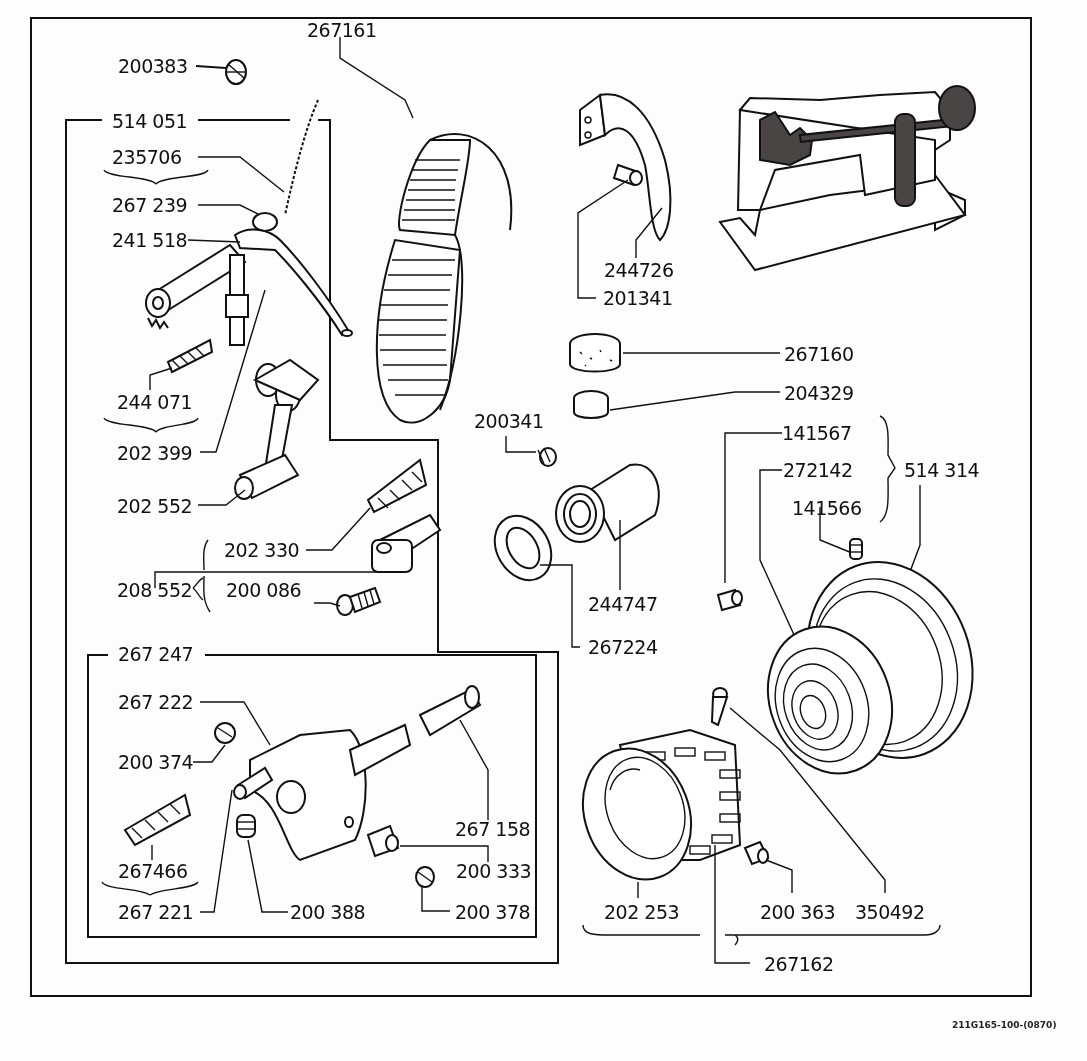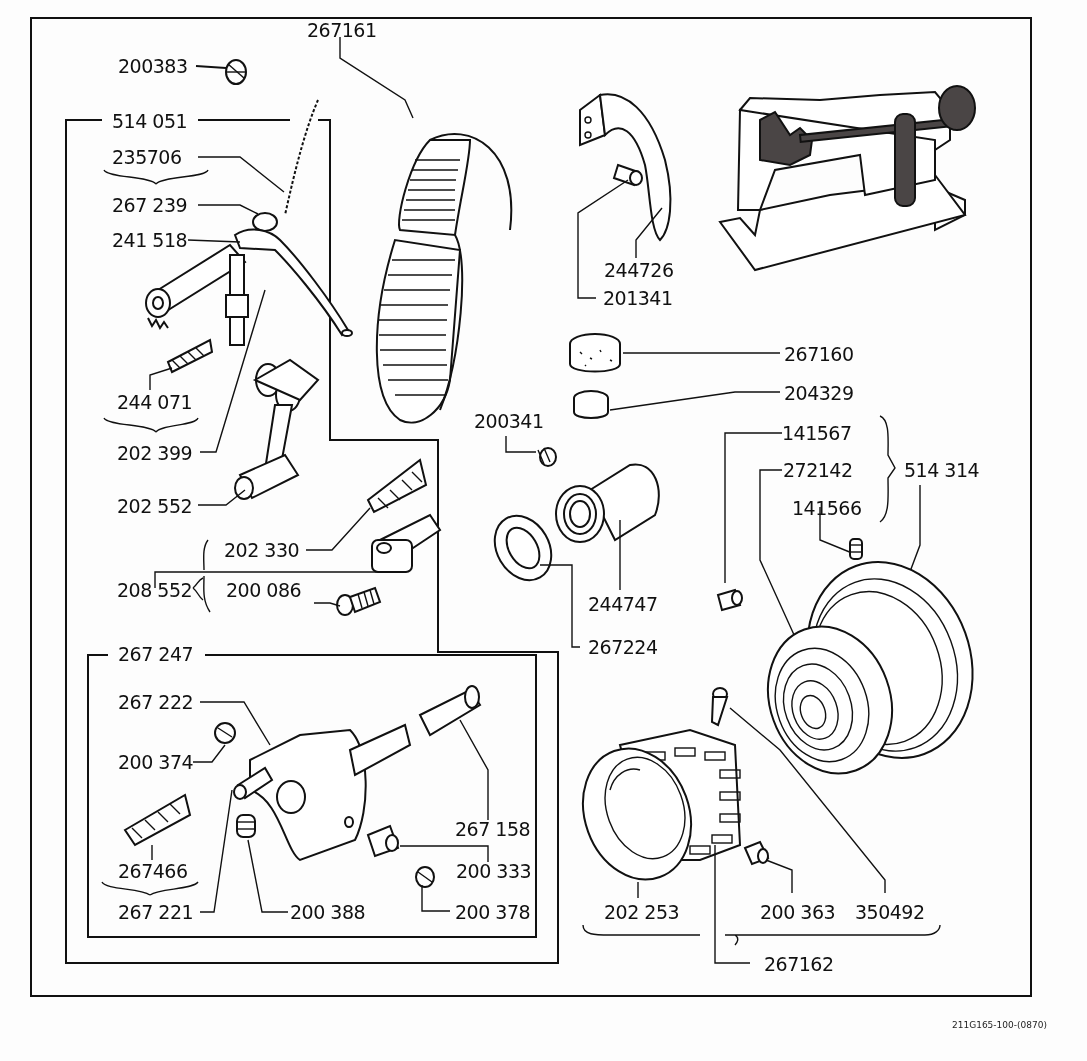--- a/index.html
+++ b/index.html
@@ -4,21 +4,21 @@
 <style>
   html,body{margin:0;padding:0;background:#ffffff;}
   body{width:1087px;height:1061px;position:relative;overflow:hidden;font-family:"DejaVu Sans","Liberation Sans",sans-serif;}
   #sheet{position:absolute;left:0;top:0;width:1087px;height:1061px;background:#fdfdfd;}
   svg#diagram{position:absolute;left:0;top:0;}
   .lbl{font-family:"DejaVu Sans","Liberation Sans",sans-serif;font-size:19px;fill:#111;letter-spacing:-0.5px;}
   .ln{stroke:#111;stroke-width:2;fill:none;}
   .thin{stroke:#111;stroke-width:1.4;fill:none;}
   .part{stroke:#111;stroke-width:2;fill:#fff;}
   .dark{fill:#4a4545;stroke:#111;stroke-width:2;}
-  #doc-code{position:absolute;left:952px;top:1020px;font-size:9px;font-weight:normal;color:#222;font-family:"DejaVu Sans","Liberation Sans",sans-serif;}
+  #doc-code{position:absolute;left:952px;top:1020px;font-size:9px;font-weight:bold;color:#222;font-family:"DejaVu Sans","Liberation Sans",sans-serif;}
 </style>
 </head>
 <body>
 
 <div id="sheet">
 <svg id="diagram" width="1087" height="1061" viewBox="0 0 1087 1061">
 
   <rect x="31" y="18" width="1000" height="978" fill="none" stroke="#111" stroke-width="2"></rect>
 
   <polyline class="ln" points="102,120 66,120 66,963 558,963 558,652 438,652 438,440 330,440 330,120 318,120"></polyline>

